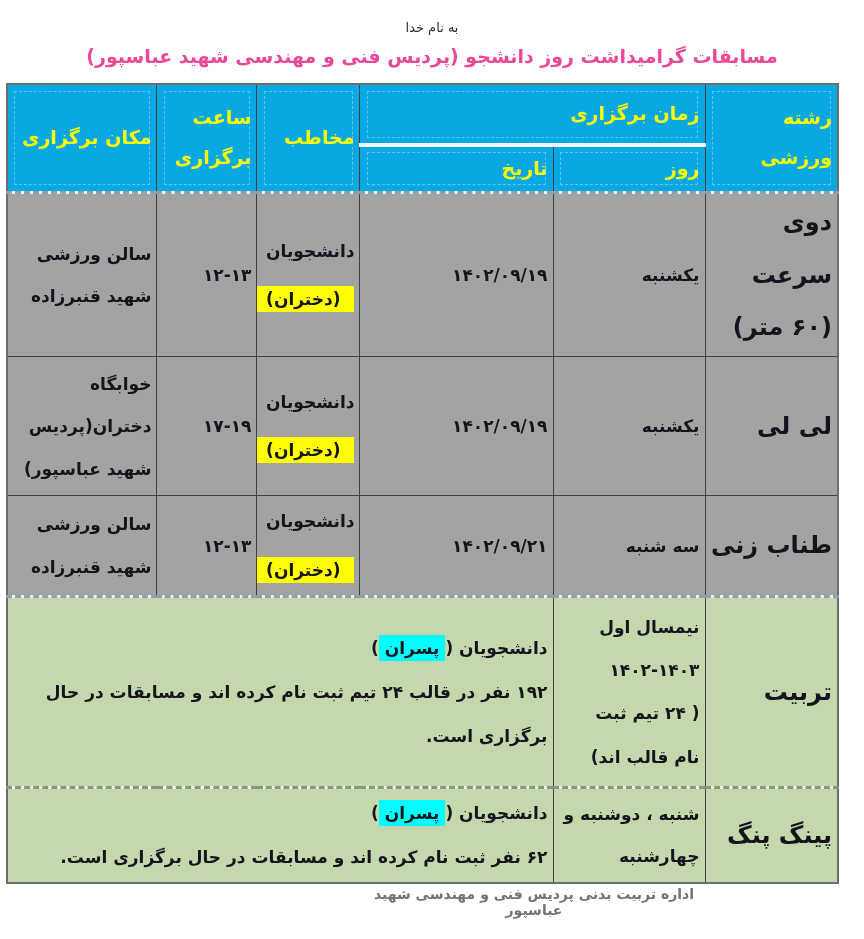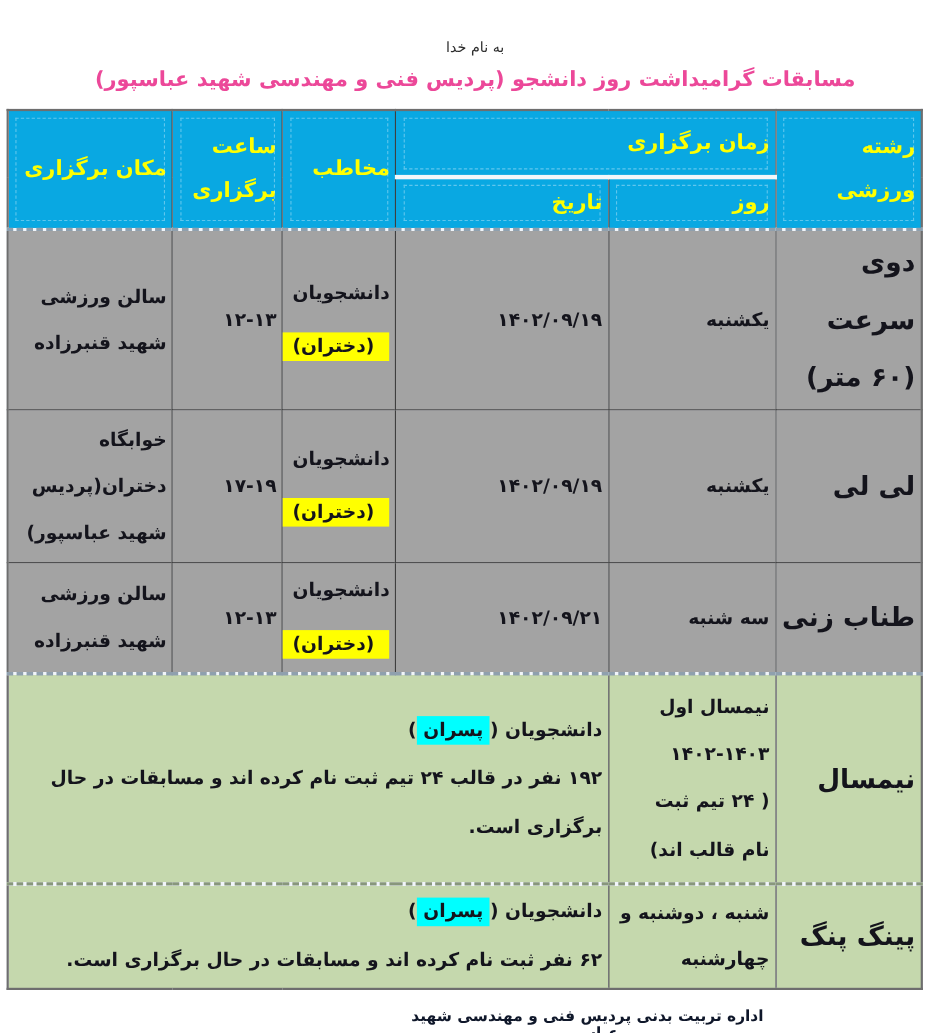--- a/index.html
+++ b/index.html
@@ -2,21 +2,21 @@
 <html lang="fa" dir="rtl"><head>
 <meta charset="utf-8">
 <style>
   html,body{margin:0;padding:0;background:#ffffff;}
   body{
     width:864px;height:939px;overflow:hidden;
     font-family:"DejaVu Sans",sans-serif;
     direction:rtl;color:#14141c;
   }
   .bismillah{
-    padding-top:36px;text-align:center;
+    padding-top:20px;text-align:center;
     font-size:13px;font-weight:400;color:#2d2d2d;
   }
   .page-title{
     margin:10px 0 0 0;text-align:center;
     font-size:19px;font-weight:700;color:#ec4899;
   }
   table.sched{
     table-layout:fixed;border-collapse:collapse;
     width:831px;margin:16px 25px 0 auto;
     border:2px solid #6e6e6e;
@@ -46,22 +46,22 @@
   td{font-size:17px;line-height:2.5;background:#a3a3a3;}
   td.sport{font-size:24px;line-height:2.2;}
   tr.r4 td,tr.r5 td{background:#c5d8ad;}
   .num{direction:ltr;unicode-bidi:isolate;}
   .hl-y{background:#FFFF00;padding:3px 14px;}
   .hl-c{background:#00FFFF;padding:3px 6px;}
   .aud-gap{margin-top:6px;}
   .term-cell div{line-height:2.55;}
   .details-cell div{line-height:2.6;}
   .footer{
-    width:360px;margin:16px 150px 0 auto;text-align:center;
-    font-size:14px;font-weight:700;color:#0f172a;
+    width:360px;margin:2px 150px 0 auto;text-align:center;
+    font-size:14px;font-weight:700;color:#737373;
   }
 </style>
 </head>
 <body>
 
 <div class="bismillah">به نام خدا</div>
 <div class="page-title">مسابقات گرامیداشت  روز دانشجو (پردیس فنی و مهندسی شهید عباسپور)</div>
 
 <table class="sched">
   <colgroup>
@@ -119,21 +119,21 @@
     <td><span class="num">۱۴۰۲/۰۹/۲۱</span></td>
     <td>
       <div>دانشجویان</div>
       <div class="aud-gap"><span class="hl-y">(دختران)</span></div>
     </td>
     <td><span class="num">۱۲-۱۳</span></td>
     <td>سالن ورزشی شهید قنبرزاده</td>
   </tr>
 
   <tr class="r4">
-    <td class="sport">نیمسال</td>
+    <td class="sport">تربیت</td>
     <td class="term-cell">
       <div>نیمسال اول</div>
       <div>۱۴۰۲-۱۴۰۳</div>
       <div>( ۲۴ تیم ثبت</div>
       <div>نام قالب اند)</div>
     </td>
     <td colspan="4" class="details-cell">
       <div><span>دانشجویان (</span><span class="hl-c">پسران</span><span>)</span></div>
       <div>۱۹۲ نفر در قالب ۲۴ تیم ثبت نام کرده اند و مسابقات در حال برگزاری است.</div>
     </td>

